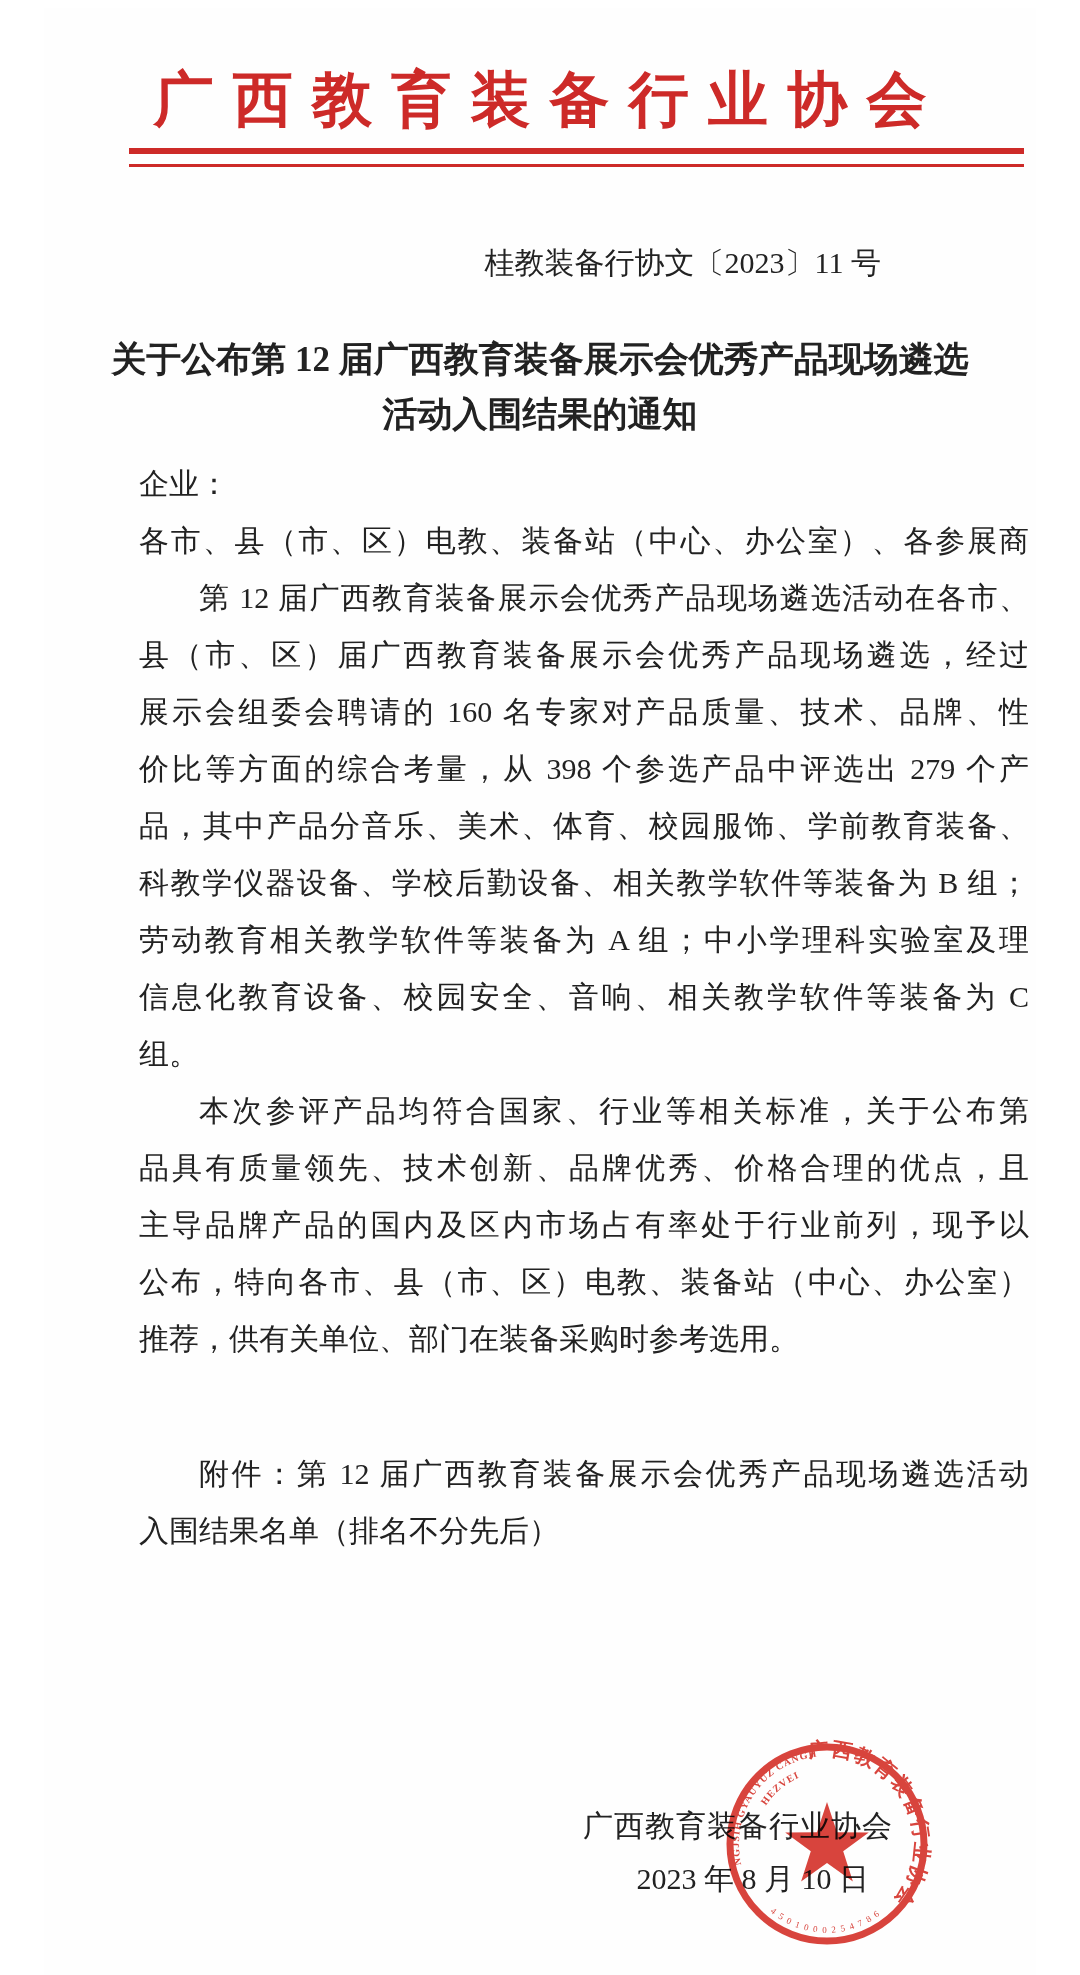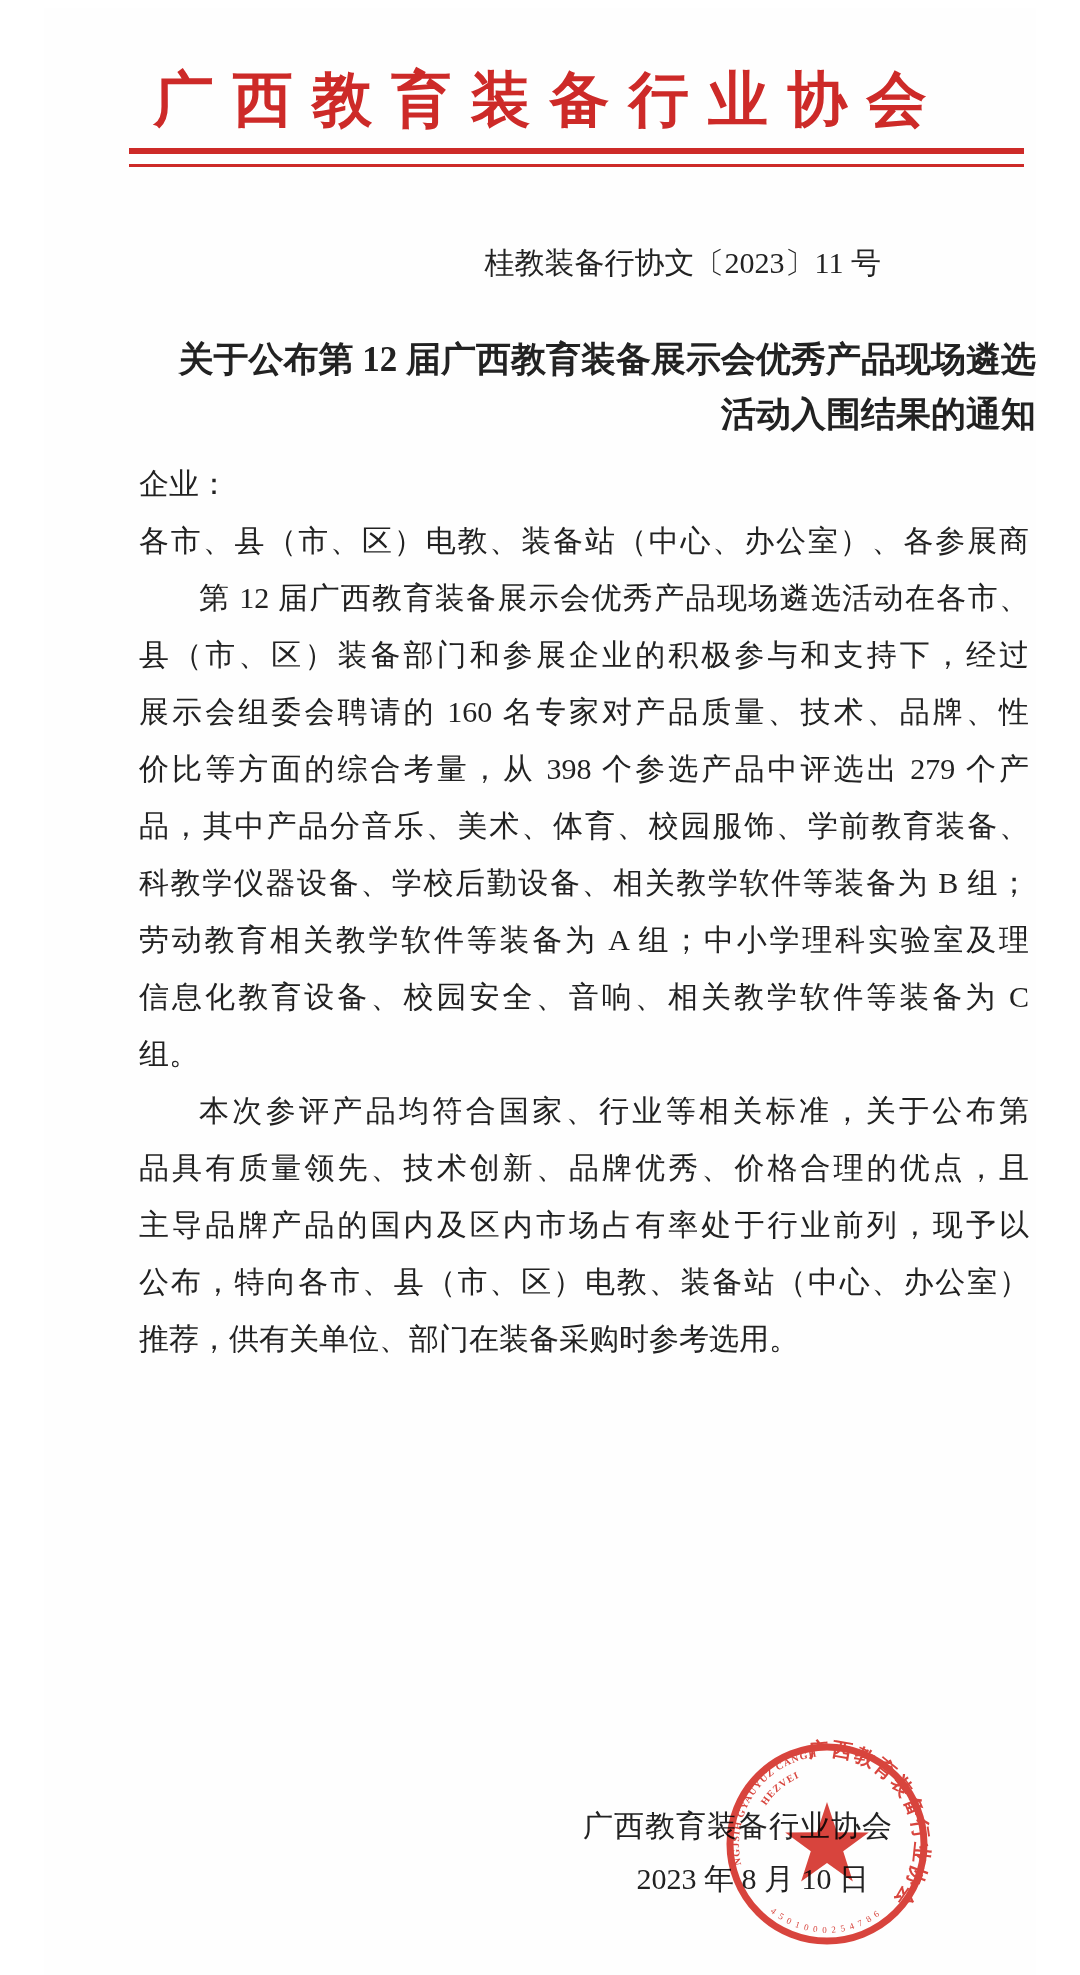--- a/index.html
+++ b/index.html
@@ -37,21 +37,21 @@
   .rule-thin  { top: 156px; height: 3px; }
   .doc-number {
     position: absolute;
     top: 235px; right: 155px;
     font-size: 30px;
     white-space: nowrap;
   }
   .notice-title {
     position: absolute;
     top: 324px; left: 0; right: 0;
-    text-align: right;
+    text-align: center;
     font-size: 35px;
     font-weight: bold;
     line-height: 55px;
   }
   .body-block {
     position: absolute;
     left: 95px; width: 890px;
     font-size: 30px;
     line-height: 57px;
   }
@@ -108,35 +108,39 @@
 
   <div class="notice-title">
     <div>关于公布第 12 届广西教育装备展示会优秀产品现场遴选</div>
     <div>活动入围结果的通知</div>
   </div>
 
   <div class="body-block body-main">
       <div class="line end">企业：</div>
       <div class="line">各市、县（市、区）电教、装备站（中心、办公室）、各参展商</div>
       <div class="line ind">第 12 届广西教育装备展示会优秀产品现场遴选活动在各市、</div>
-      <div class="line">县（市、区）装备部门和参展企业的积极参与和支持下，经过</div>
+      <div class="line">县（市、区）届广西教育装备展示会优秀产品现场遴选，经过</div>
       <div class="line">展示会组委会聘请的 160 名专家对产品质量、技术、品牌、性</div>
       <div class="line">价比等方面的综合考量，从 398 个参选产品中评选出 279 个产</div>
       <div class="line">品，其中产品分音乐、美术、体育、校园服饰、学前教育装备、</div>
       <div class="line">科教学仪器设备、学校后勤设备、相关教学软件等装备为 B 组；</div>
       <div class="line">劳动教育相关教学软件等装备为 A 组；中小学理科实验室及理</div>
       <div class="line">信息化教育设备、校园安全、音响、相关教学软件等装备为 C</div>
       <div class="line end">组。</div>
       <div class="line ind">本次参评产品均符合国家、行业等相关标准，关于公布第</div>
       <div class="line">品具有质量领先、技术创新、品牌优秀、价格合理的优点，且</div>
       <div class="line">主导品牌产品的国内及区内市场占有率处于行业前列，现予以</div>
       <div class="line">公布，特向各市、县（市、区）电教、装备站（中心、办公室）</div>
       <div class="line end">推荐，供有关单位、部门在装备采购时参考选用。</div>
     </div>
 
+  <div class="body-block attachment">
+      <div class="line ind">附件：第 12 届广西教育装备展示会优秀产品现场遴选活动</div>
+      <div class="line end">入围结果名单（排名不分先后）</div>
+    </div>
 
   <div class="sig-org">广西教育装备行业协会</div>
 
   <div class="sig-date">2023 年 8 月 10 日</div>
 
   <svg class="seal" viewBox="0 0 220 220" aria-hidden="true">
     <defs>
       <path id="arcCn" d="M 94.7 23.3 A 88 88 0 0 1 177.4 166.6"></path>
       <path id="arcLatOut" d="M 25 133 A 88 88 0 0 1 99.3 22.7"></path>
       <path id="arcLatIn" d="M 47.6 74 A 72 72 0 0 1 85.4 42.3"></path>

